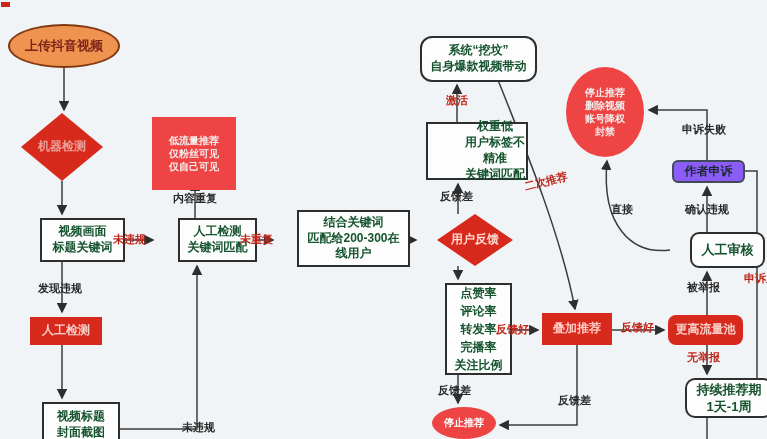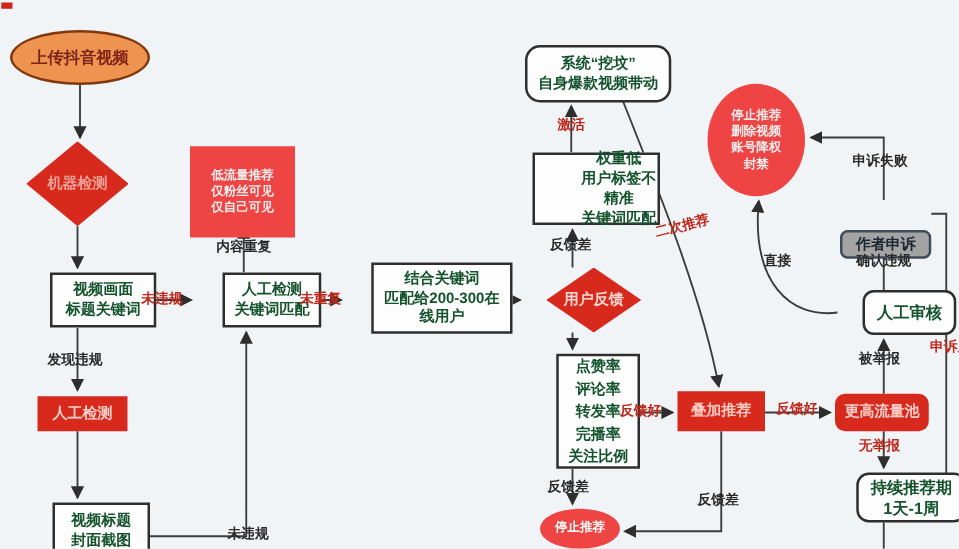--- a/index.html
+++ b/index.html
@@ -30,21 +30,21 @@
   #n-manualdetect{left:30px;top:317px;width:72px;height:28px;}
   #n-titlecover{left:22px;top:402px;width:78px;height:46px;}
   #n-keyword{left:277px;top:210px;width:113px;height:57px;}
   #n-feedback{left:437px;top:214px;width:76px;height:52px;color:#ffd8d1;font-size:12px;}
   #n-grave{left:400px;top:36px;width:117px;height:46px;border-width:2px;border-radius:12px;}
   #n-lowweight{left:406px;top:122px;width:102px;height:58px;padding-left:36px;}
   #n-metrics{left:425px;top:283px;width:67px;height:92px;line-height:1.5;}
   #n-stopbottom{left:432px;top:407px;width:64px;height:32px;color:#fff;}
   #n-stacked{left:542px;top:313px;width:70px;height:32px;color:#ffc9c1;}
   #n-stopdelete{left:566px;top:67px;width:78px;height:90px;color:#efecec;}
-  #n-authorappeal{left:672px;top:160px;width:73px;height:23px;background:#a3a3a3;border:2px solid #404c59;border-radius:6px;color:#1c2935;font-size:12px;margin-top:24px;}
+  #n-authorappeal{left:672px;top:160px;width:73px;height:23px;background:#8b5cf6;border:2px solid #404c59;border-radius:6px;color:#1c2935;font-size:12px;}
   #n-manualreview{left:670px;top:232px;width:75px;height:36px;border-radius:9px;font-size:13px;}
   #n-higherpool{left:668px;top:315px;width:75px;height:30px;border-radius:8px;}
   #n-continuous{left:665px;top:378px;width:88px;height:40px;border-radius:10px;font-size:13px;}
 
   .elabel{
     position:absolute;z-index:3;font-size:11px;font-weight:bold;
     color:#2a2a2a;white-space:nowrap;line-height:1;
   }
   .elabel.red{color:#c0271b;}
   #l-contentdup{left:173px;top:193px;}

